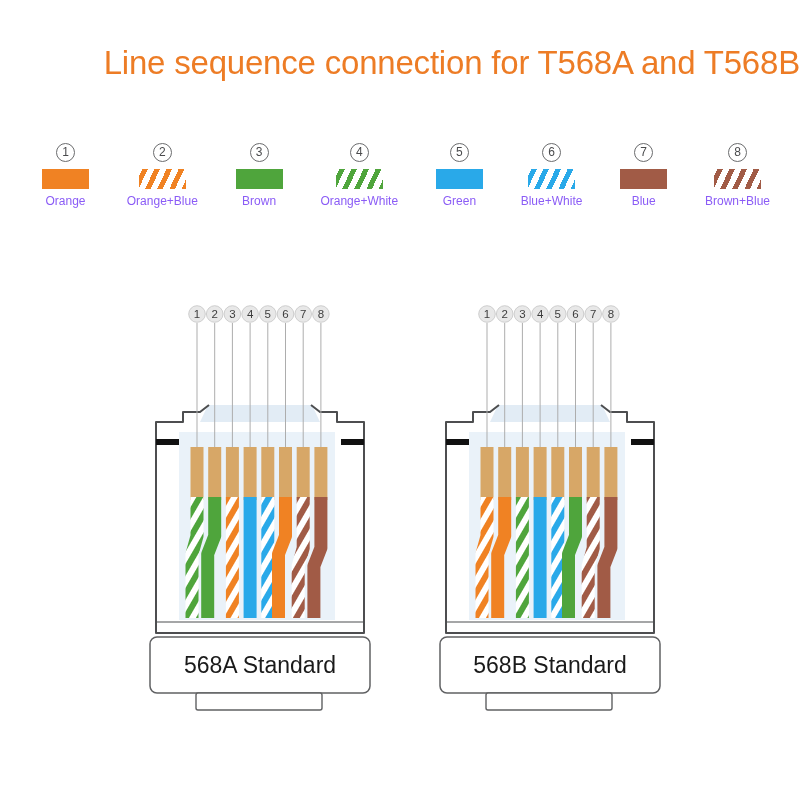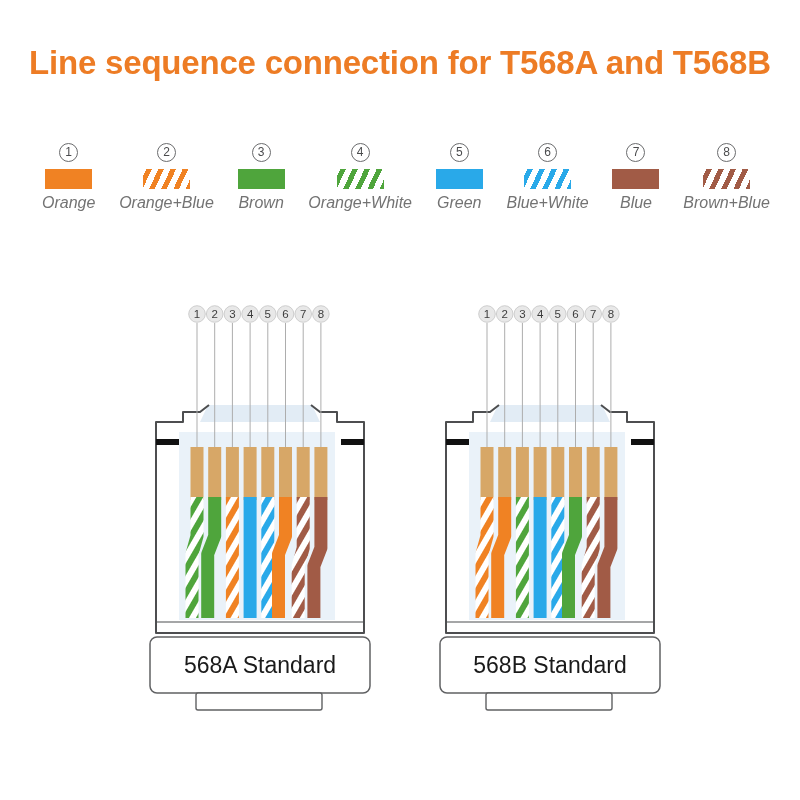--- a/index.html
+++ b/index.html
@@ -1,26 +1,26 @@
 <!DOCTYPE html>
 <html><head>
 <meta charset="utf-8">
 <style>
   html,body{margin:0;padding:0;background:#ffffff;}
   .canvas{position:relative;width:800px;height:800px;background:#fff;overflow:hidden;
           font-family:"Liberation Sans",sans-serif;}
-  .title{position:absolute;top:44px;left:0;width:800px;text-align:center;margin:0;
-         font-size:33px;font-weight:bold;letter-spacing:-0.2px;color:#ED7C25;}
+  .title{position:absolute;top:44px;left:0;width:800px;text-align:right;margin:0;
+         font-size:33px;font-weight:normal;letter-spacing:-0.2px;color:#ED7C25;}
   .legend{position:absolute;top:143px;left:42px;right:30px;display:flex;
           justify-content:space-between;align-items:flex-start;}
   .leg-item{display:flex;flex-direction:column;align-items:center;gap:5px;}
   .leg-num{width:17px;height:17px;border:1.3px solid #6b6c6e;border-radius:50%;
            color:#4a4b4d;font-size:12px;line-height:17px;text-align:center;}
   .leg-swatch{width:47px;height:20px;margin-top:2px;}
-  .leg-label{font-size:16px;color:#737373;white-space:nowrap;font-style:italic;}
+  .leg-label{font-size:12px;color:#8b5cf6;white-space:nowrap;}
   .connector{position:absolute;top:298px;width:230px;height:432px;}
 </style>
 </head>
 <body>
 
 <div class="canvas">
   <h1 class="title">Line sequence connection for T568A and T568B</h1>
   <div class="legend" id="legend">
       <div class="leg-item">
         <div class="leg-num">1</div>

